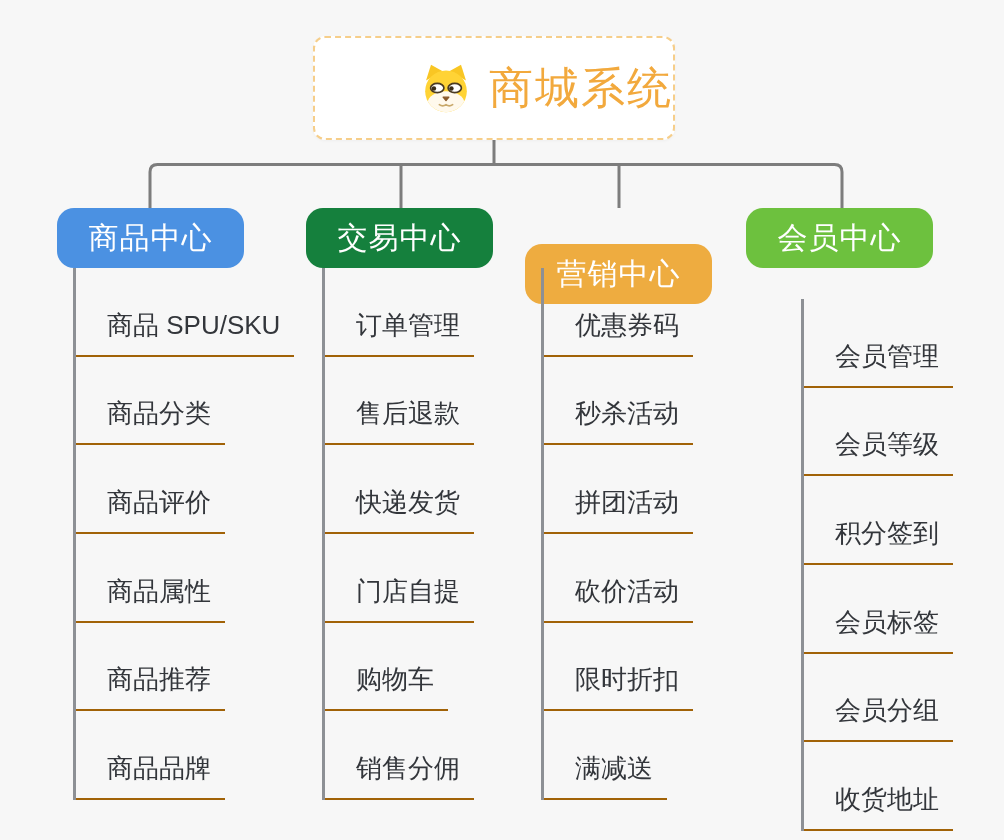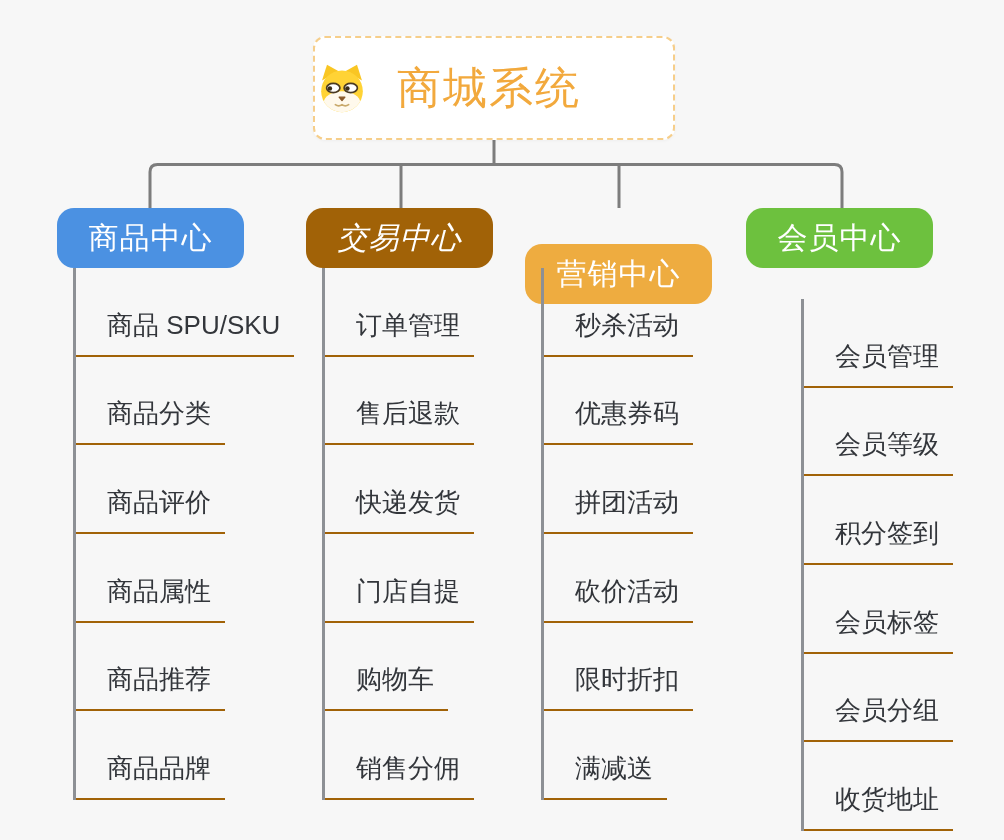--- a/index.html
+++ b/index.html
@@ -6,21 +6,21 @@
   .canvas{
     position:relative;width:1004px;height:840px;background:#F7F7F7;overflow:hidden;
     font-family:"Liberation Sans","DejaVu Sans",sans-serif;
   }
   
   .connector-svg{position:absolute;left:0;top:0;pointer-events:none;}
   
   .root{
     position:absolute;left:313px;top:36px;width:362px;height:104px;
     background:#FFFFFF;border:2px dashed #F6CE8A;border-radius:12px;
-    box-sizing:border-box;display:flex;align-items:center;justify-content:flex-start;gap:28px;
+    box-sizing:border-box;display:flex;align-items:center;justify-content:flex-end;gap:16px;
     box-shadow:0 1px 3px rgba(0,0,0,0.04);cursor:pointer;
   }
   .root-title{font-size:44px;color:#F2A93D;letter-spacing:2px;}
   
   .branch{
     position:absolute;top:208px;height:60px;width:187px;border-radius:17px;
     display:flex;align-items:center;justify-content:center;
     color:#FFFFFF;font-size:30px;letter-spacing:1px;cursor:pointer;
   }
   .branch.b0{left:57px;}
@@ -77,21 +77,21 @@
         <path d="M28.5 41 L35.5 41 L32 45 Z" fill="#8A5A2B" stroke="#8A5A2B" stroke-width="1.5" stroke-linejoin="round"></path>
         <path d="M24 50 Q28 53 32 50 Q36 53 40 50" stroke="#C9A96B" stroke-width="2" fill="none" stroke-linecap="round"></path>
       </svg>
     </span>
     <span class="root-title">商城系统</span>
   </div>
 
   <div class="branch b0" style="background: rgb(75, 145, 226);">
     <span>商品中心</span>
   </div>
-  <div class="branch b1" style="background: #a16207; font-style: italic;">
+  <div class="branch b1" style="background: #15803d;">
     <span>交易中心</span>
   </div>
   <div class="branch b2" style="background: rgb(238, 172, 64); margin-top: 36px;">
     <span>营销中心</span>
   </div>
   <div class="branch b3" style="background: rgb(109, 193, 62);">
     <span>会员中心</span>
   </div>
 
   <div class="col c0">
@@ -131,24 +131,24 @@
     <div class="slot">
         <span class="leaf">购物车</span>
       </div>
     <div class="slot">
         <span class="leaf">销售分佣</span>
       </div>
   </div>
 
   <div class="col c2">
     <div class="slot">
-        <span class="leaf">秒杀活动</span>
+        <span class="leaf">优惠券码</span>
       </div>
     <div class="slot">
-        <span class="leaf">优惠券码</span>
+        <span class="leaf">秒杀活动</span>
       </div>
     <div class="slot">
         <span class="leaf">拼团活动</span>
       </div>
     <div class="slot">
         <span class="leaf">砍价活动</span>
       </div>
     <div class="slot">
         <span class="leaf">限时折扣</span>
       </div>

